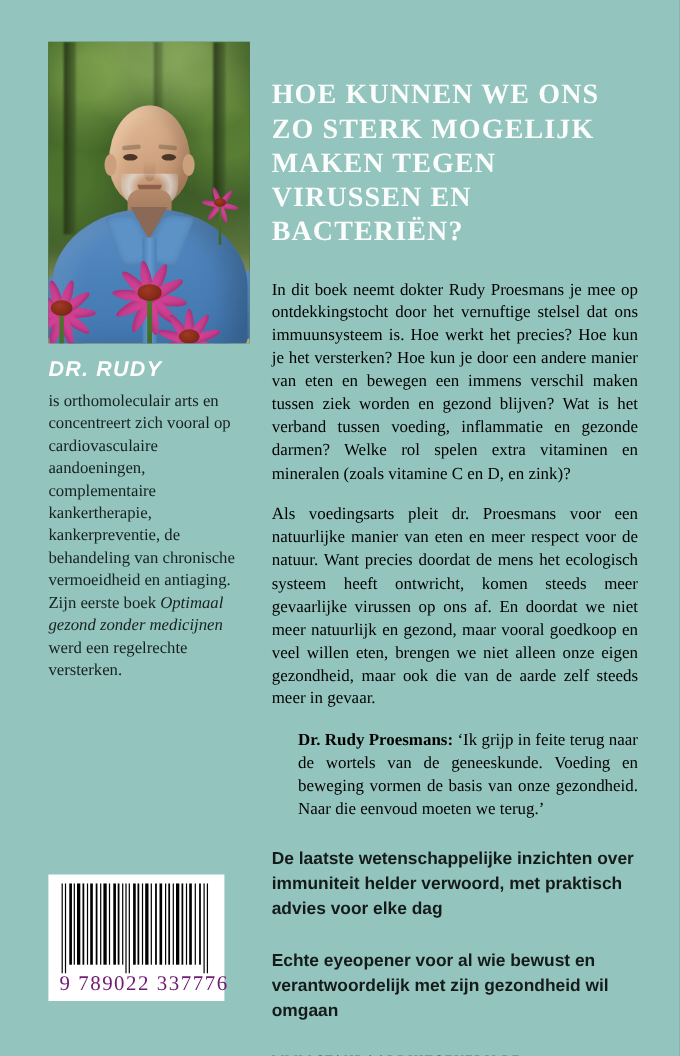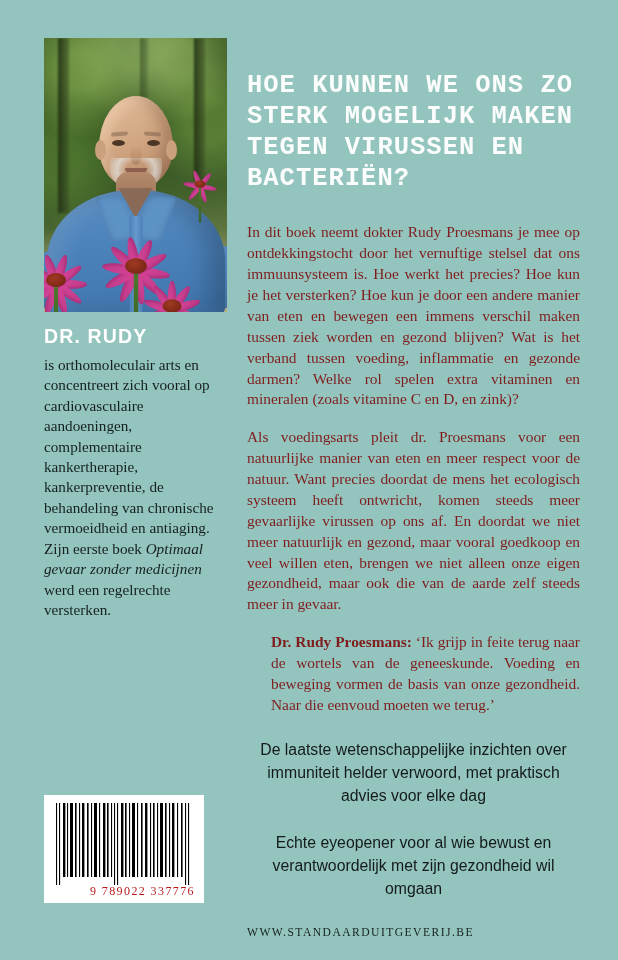--- a/index.html
+++ b/index.html
@@ -224,20 +224,21 @@
   
   .author-name {
     margin-top: 14px;
     font-family: "Liberation Sans", sans-serif;
     font-weight: 700;
     font-size: 19.5px;
     line-height: 1.12;
     letter-spacing: 1.15px;
     color: #ffffff;
     text-transform: uppercase;
+    font-style: italic;
   }
 
   
   .author-bio {
     margin-top: 7px;
     font-family: "Liberation Serif", serif;
     font-size: 15.2px;
     line-height: 1.345;
     color: #16201f;
     text-align: left;
@@ -254,67 +255,65 @@
     padding: 8px 10px 3px 10px;
     box-sizing: border-box;
   }
   .barcode-bars {
     height: 82px;
     width: 100%;
     display: block;
   }
   .barcode-digits {
     font-family: "Liberation Serif", serif;
-    font-size: 12px;
+    font-size: 19px;
     letter-spacing: 1.4px;
-    color: #b91c1c;
+    color: #701a75;
     text-align: center;
     line-height: 1.05;
     padding-bottom: 2px;
     white-space: nowrap;
-    margin-left: 36px;
   }
 
   
   .right-col {
     position: absolute;
     left: 247px;
     top: 70px;
     width: 333px;
   }
   .headline {
-    font-family: Liberation Mono, monospace;
+    font-family: Liberation Serif, serif;
     font-weight: 700;
     font-size: 25.5px;
     line-height: 1.22;
     letter-spacing: 1.0px;
     color: #fbfdfc;
     text-transform: uppercase;
     margin: 0 0 28px 0;
   }
   .body-p {
     font-family: "Liberation Serif", serif;
     font-size: 15.4px;
     line-height: 1.355;
-    color: #7f1d1d;
+    color: #000000;
     text-align: justify;
     margin: 0 0 17px 0;
     hyphens: manual;
   }
   .body-p.last { margin-bottom: 22px; margin-left: 24px; }
   .body-p b { font-weight: 700; }
 
   .tagline {
     font-family: "Liberation Sans", sans-serif;
-    font-weight: 400;
+    font-weight: 700;
     font-size: 15.8px;
     line-height: 1.46;
     color: #141b1a;
     margin: 0 0 24px 0;
-    text-align: center;
   }
   .tagline.second { margin-bottom: 26px; }
 
   .publisher-url {
     font-family: "Liberation Serif", serif;
     font-size: 11.6px;
     letter-spacing: 1.45px;
     color: #182220;
     text-transform: uppercase;
     margin: 0;
@@ -411,21 +410,21 @@
         <div class="petal" style="transform:rotate(270deg)"></div>
         <div class="petal" style="transform:rotate(306deg)"></div>
         <div class="petal" style="transform:rotate(342deg)"></div>
       </div>
     </div>
 
     <div class="author-name">
       <div>DR. RUDY</div>
     </div>
 
-    <p class="author-bio"><span>is orthomoleculair arts en concentreert zich vooral op cardiovasculaire aandoeningen, complementaire kankertherapie, kankerpreventie, de behandeling van chronische vermoeidheid en antiaging. Zijn eerste boek </span><em>Optimaal gevaar zonder medicijnen</em><span> werd een regelrechte versterken.</span></p>
+    <p class="author-bio"><span>is orthomoleculair arts en concentreert zich vooral op cardiovasculaire aandoeningen, complementaire kankertherapie, kankerpreventie, de behandeling van chronische vermoeidheid en antiaging. Zijn eerste boek </span><em>Optimaal gezond zonder medicijnen</em><span> werd een regelrechte versterken.</span></p>
   </div>
 
   <div class="barcode-wrap">
     <svg class="barcode-bars" viewBox="0 0 140 82" preserveAspectRatio="none">
       <g fill="#000">
         <rect x="2" y="0" width="1.1" height="82"></rect>
         <rect x="5" y="0" width="1.1" height="82"></rect>
         <rect x="9" y="0" width="2.4" height="74"></rect>
         <rect x="13" y="0" width="1.1" height="74"></rect>
         <rect x="16" y="0" width="3.0" height="74"></rect>

